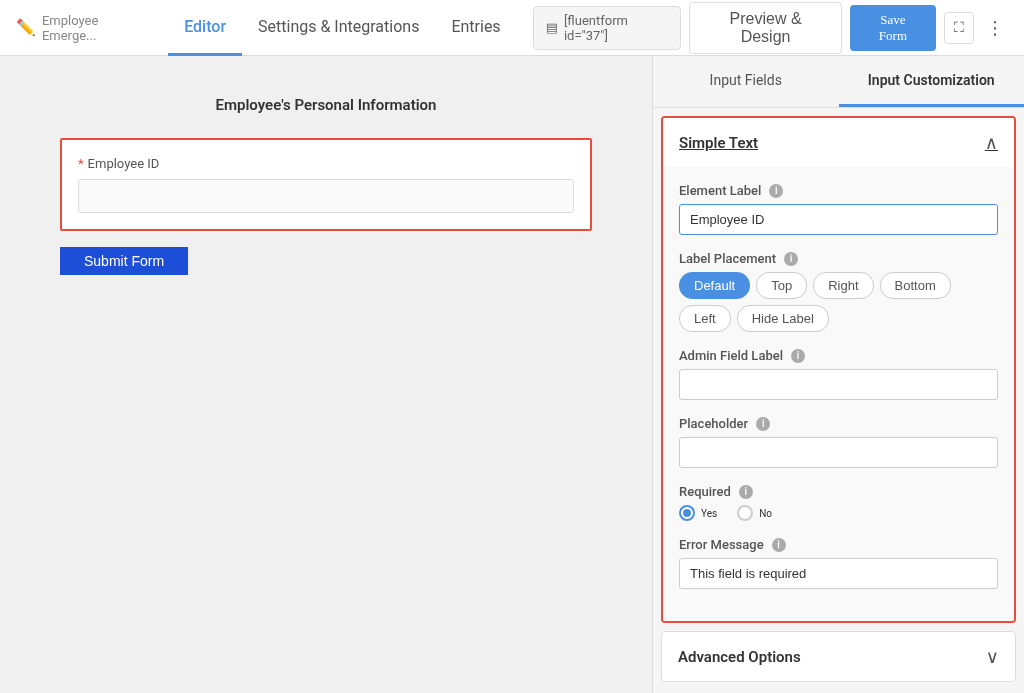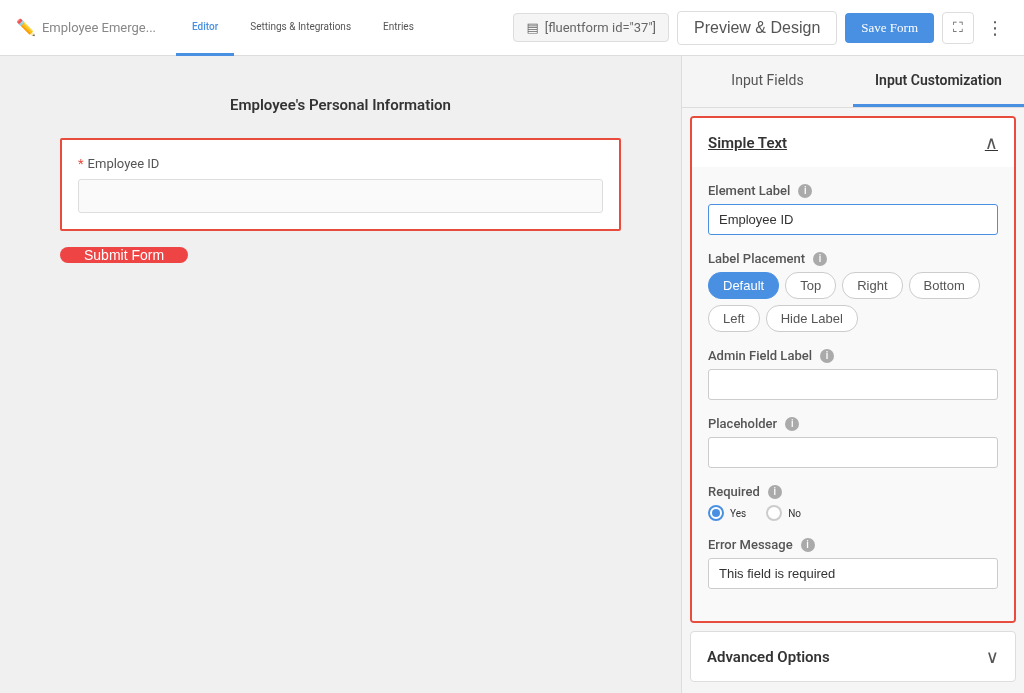--- a/index.html
+++ b/index.html
@@ -11,21 +11,21 @@
       height: 56px; padding: 0 16px; gap: 8px;
     }
     .nav-brand {
       display: flex; align-items: center; gap: 6px; color: #888; font-size: 13px;
       margin-right: 12px; min-width: 120px;
     }
     .nav-brand-icon { color: #aaa; font-size: 16px; }
     .nav-tabs { display: flex; gap: 0; }
     .nav-tab {
       padding: 0 16px; height: 56px; display: flex; align-items: center;
-      cursor: pointer; font-size: 10px; color: #555; border-bottom: 3px solid transparent;
+      cursor: pointer; font-size: 16px; color: #555; border-bottom: 3px solid transparent;
       white-space: nowrap;
       justify-content: center;
     }
     .nav-tab.active { color: #4a90e2; border-bottom-color: #4a90e2; font-weight: 500; }
     .nav-spacer { flex: 1; }
     .nav-shortcode {
       display: flex; align-items: center; gap: 6px; background: #f5f5f5;
       border: 1px solid #ddd; border-radius: 4px; padding: 6px 12px; font-size: 13px; color: #666;
     }
     .nav-btn-preview {
@@ -56,27 +56,27 @@
     }
     .form-field-label {
       display: flex; align-items: center; gap: 4px; font-size: 13px; color: #555; margin-bottom: 8px;
     }
     .required-star { color: #e74c3c; font-size: 13px; }
     .form-input {
       width: 100%; border: 1px solid #ddd; border-radius: 3px; padding: 8px 10px;
       font-size: 14px; background: #fafafa; color: #333;
     }
     .submit-btn {
-      background: #ef4444; color: #fff; border: none; border-radius: 15px;
-      padding: 0 24px; font-size: 14px; cursor: pointer; font-weight: 500;
+      background: #1d4ed8; color: #fff; border: none; border-radius: 0;
+      padding: 6px 24px; font-size: 14px; cursor: pointer; font-weight: 500;
     }
 
     
     .right-panel {
-      width: 343px; background: #f5f5f5; border-left: 1px solid #ddd; display: flex; flex-direction: column; overflow-y: auto;
+      width: 372px; background: #f5f5f5; border-left: 1px solid #ddd; display: flex; flex-direction: column; overflow-y: auto;
     }
     .panel-tabs {
       display: flex; background: #f5f5f5; border-bottom: 1px solid #ddd;
     }
     .panel-tab {
       flex: 1; text-align: center; padding: 16px 8px; cursor: pointer;
       font-size: 14px; color: #555; border-bottom: 3px solid transparent;
     }
     .panel-tab.active { color: #333; font-weight: 600; border-bottom-color: #4a90e2; }
 

